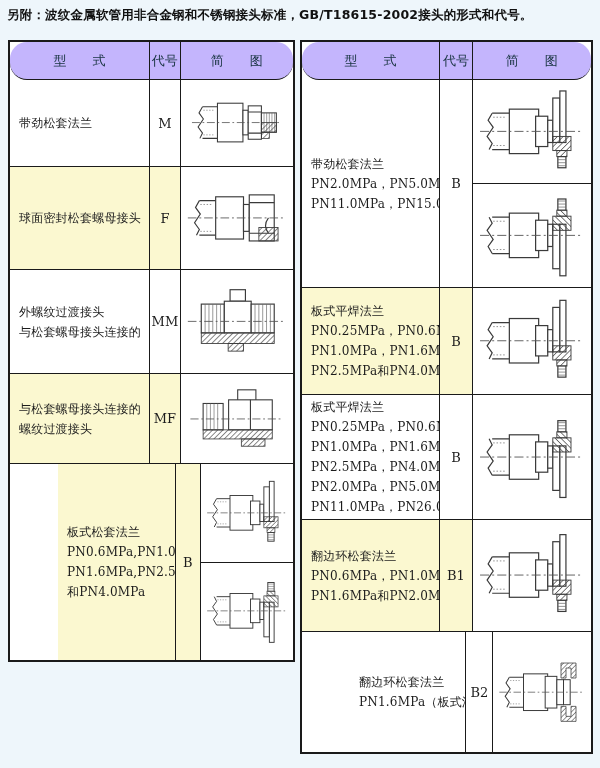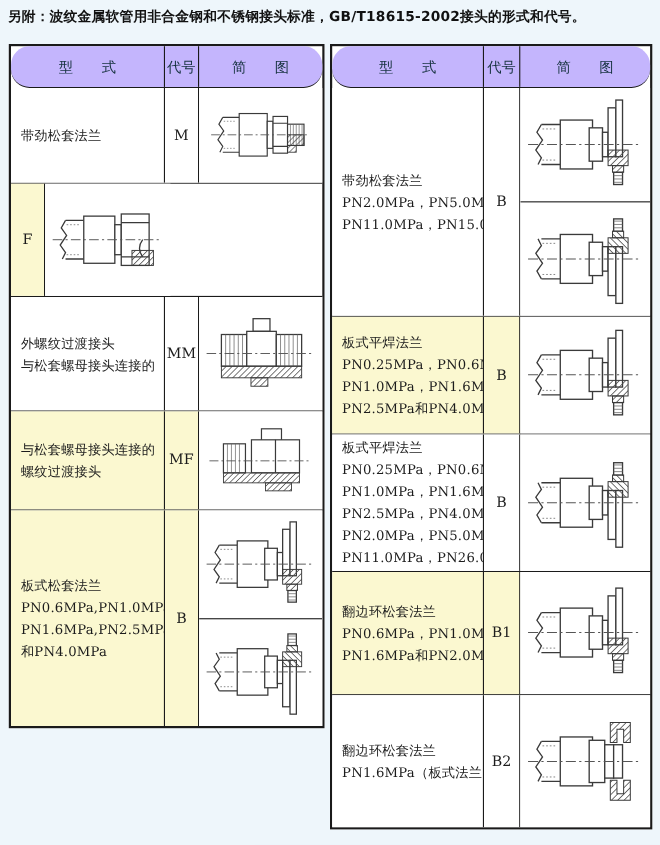--- a/index.html
+++ b/index.html
@@ -19,21 +19,21 @@
     position:absolute;top:40px;
     border:2px solid #1a1a1a;background:#fff;
     box-sizing:border-box;
   }
   #left-table{left:8px;width:287px;}
   #right-table{left:300px;width:293px;}
   .row{
     display:flex;box-sizing:border-box;
     border-bottom:1px solid #1a1a1a;
   }
-  .row:last-child{border-bottom:none;}
+  .row:last-child{border-bottom:none;margin-left:48px;}
   .cell{
     box-sizing:border-box;border-right:1px solid #1a1a1a;
     overflow:hidden;
   }
   .cell:last-child{border-right:none;}
   .hdr-row{background:#c4b5fd;border-radius:17px;}
   .hdr-cell{
     display:flex;align-items:center;justify-content:center;
     font-size:13px;color:#16323f;white-space:pre;
   }
@@ -91,20 +91,23 @@
               <rect x="83" y="34" width="17" height="22" stroke="#3a3a3a" stroke-width="1.2" fill="#ffffff"></rect>
               <path d="M86 34 V56 M89 34 V56 M92 34 V56 M95 34 V56 M98 34 V56 " stroke="#666" stroke-width="0.7" fill="none"></path>
               <rect x="83" y="45" width="17" height="11" fill="url(#h1)" stroke="#3a3a3a" stroke-width="0.9"></rect>
               <rect x="83" y="56" width="9" height="7" fill="url(#h1)" stroke="#3a3a3a" stroke-width="0.9"></rect>
               <path d="M4 45 H106" stroke="#555" stroke-width="0.9" stroke-dasharray="9 3 2 3" fill="none"></path>
             </svg>
           </div>
         </div>
       </div>
       <div class="row" style="height:103px">
+        <div class="cell type-cell" style="width:142px;background:#fbf8d0">
+          <div class="type-line">球面密封松套螺母接头</div>
+        </div>
         <div class="cell code-cell" style="width:31px;background:#fbf8d0">F</div>
         <div class="cell diag-cell" style="width:114px;background:#fff">
           <div class="diag-half">
             <svg viewBox="0 0 110 90" preserveAspectRatio="xMidYMid meet">
               <defs>
                 <pattern id="h2" width="4" height="4" patternUnits="userSpaceOnUse" patternTransform="rotate(45)">
                   <line x1="0" y1="0" x2="0" y2="4" stroke="#4a4a4a" stroke-width="1.4"></line>
                 </pattern>
               </defs>
               <path d="M33 27 H16 M33 63 H16" stroke="#3a3a3a" stroke-width="1.2" fill="none"></path>

